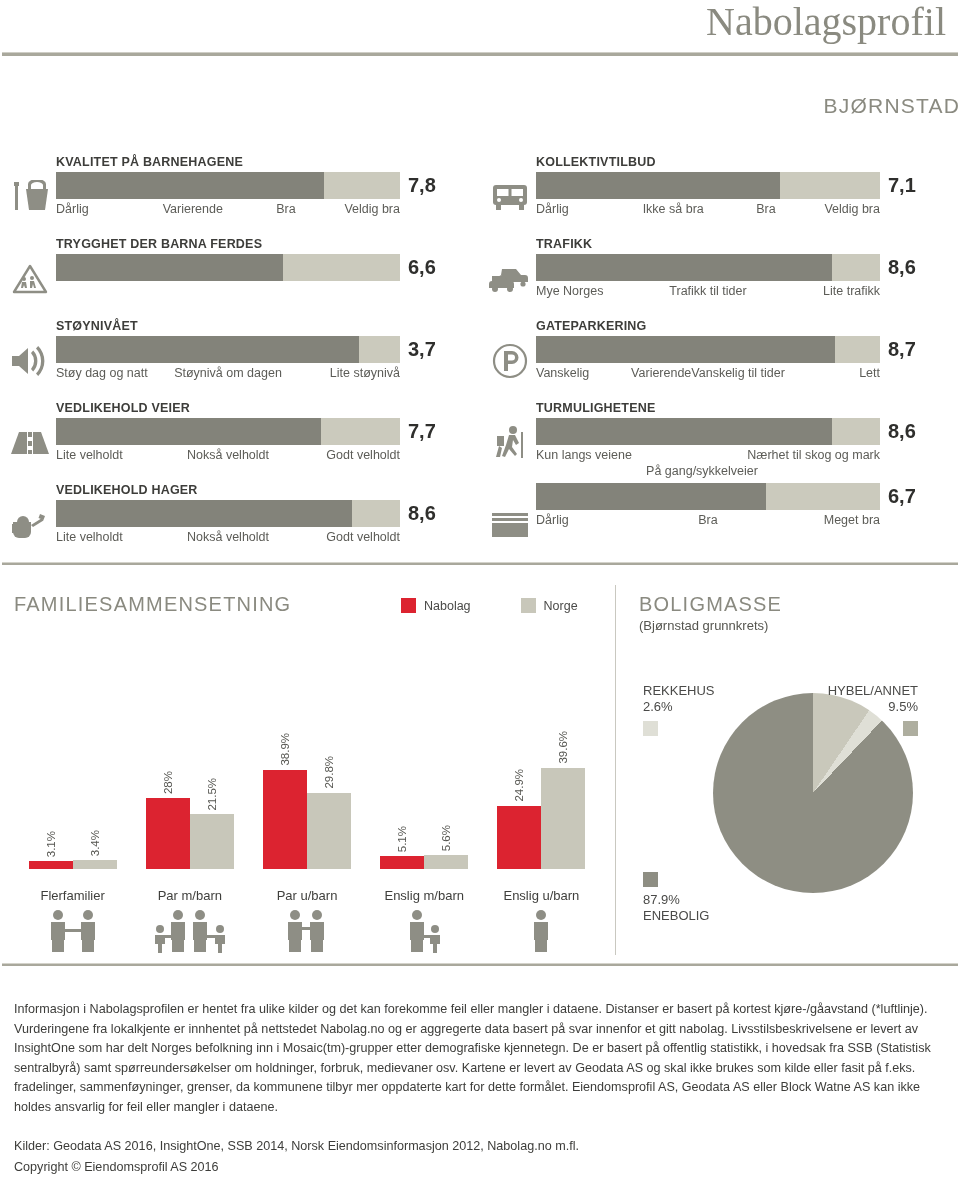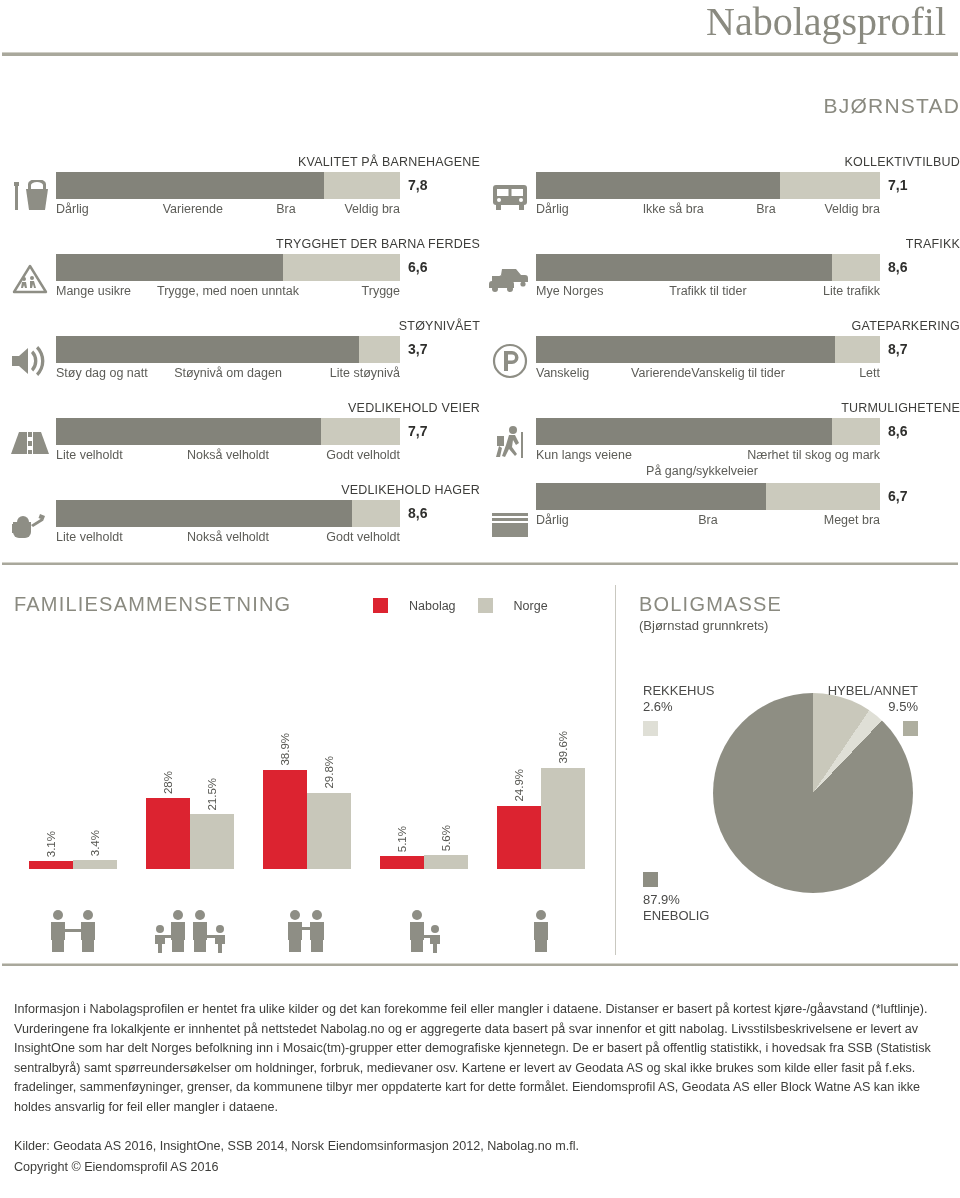--- a/index.html
+++ b/index.html
@@ -73,47 +73,46 @@
     position:absolute;
     left:8px; top:22px;
     width:44px; height:40px;
     display:flex; align-items:center; justify-content:center;
     color:#8e8e85;
   }
   .r-icon svg { display:block; }
 
   .r-title {
     font-size:12.5px;
-    font-weight:normal;
+    font-weight:bold;
     color:#3d3d3a;
     letter-spacing:0.2px;
     margin-bottom:3px;
     white-space:nowrap;
-    text-align:right;
   }
   .r-barrow {
     position:relative;
     height:27px;
   }
   .r-track {
     position:absolute;
     left:0; top:0;
     width:344px; height:27px;
     background:#cbcabd;
   }
   .r-fill {
     position:absolute;
     left:0; top:0;
     height:27px;
     background:#83837a;
   }
   .r-score {
     position:absolute;
     left:352px; top:0px;
-    font-size:14px;
+    font-size:20px;
     font-weight:bold;
     color:#2f2f2d;
     line-height:27px;
   }
   .r-scale {
     position:relative;
     width:344px;
     height:18px;
     margin-top:3px;
     font-size:12.5px;
@@ -160,21 +159,21 @@
     color:#8a8a80;
     letter-spacing:1.2px;
   }
   .legend {
     position:absolute;
     left:373px; top:13px;
     display:flex; align-items:center; gap:22px;
     font-size:12.5px;
     color:#4a4a48;
   }
-  .legend-item { display:flex; align-items:center; gap:21px; }
+  .legend-item { display:flex; align-items:center; gap:8px;margin-left:28px; }
   .legend-swatch { width:15px; height:15px; display:block; }
 
   .barchart {
     position:absolute;
     left:0; top:60px;
     width:615px; height:310px;
   }
   .groups {
     position:absolute;
     left:14px; bottom:86px;
@@ -355,25 +354,20 @@
             </g>
           </svg>
         </div>
         <div class="r-title">TRYGGHET DER BARNA FERDES</div>
         <div class="r-barrow">
           <div class="r-track">
             <div class="r-fill" style="width:66%"></div>
           </div>
           <div class="r-score">6,6</div>
         </div>
-        <div class="r-scale">
-          <span class="s-l">Mange usikre</span>
-          <span class="s-c">Trygge, med noen unntak</span>
-          <span class="s-r">Trygge</span>
-        </div>
       </div>
       <div class="rating">
         <div class="r-icon">
           <svg width="40" height="32" viewBox="0 0 40 32" fill="currentColor">
             <path d="M2 11h7l9-8v26l-9-8H2z"></path>
             <path d="M21 8a12 12 0 0 1 0 16l2.2 2.4a15 15 0 0 0 0-20.8z"></path>
             <path d="M26 3.5a18 18 0 0 1 0 25l2.2 2.4a21 21 0 0 0 0-29.8z"></path>
           </svg>
         </div>
         <div class="r-title">STØYNIVÅET</div>
@@ -634,20 +628,27 @@
                 <span>24.9%</span>
               </div>
             </div>
             <div class="bar bar-norge" style="height:100.97999999999999px">
               <div class="valwrap">
                 <span>39.6%</span>
               </div>
             </div>
           </div>
         </div>
+      </div>
+    <div class="cat-labels" id="fam-cats">
+        <div>Flerfamilier</div>
+        <div>Par m/barn</div>
+        <div>Par u/barn</div>
+        <div>Enslig m/barn</div>
+        <div>Enslig u/barn</div>
       </div>
     <div class="cat-icons">
       <div>
         <svg width="62" height="44" viewBox="0 0 62 44" fill="#8e8e85">
           <circle cx="16" cy="6" r="5"></circle>
           <path d="M9 13h14v18h-4v12h-6V31H9z"></path>
           <rect x="10" y="30" width="4" height="13"></rect>
             <rect x="18" y="30" width="4" height="13"></rect>
           <circle cx="46" cy="6" r="5"></circle>
           <path d="M39 13h14v18h-4v12h-6V31h-4z"></path>

